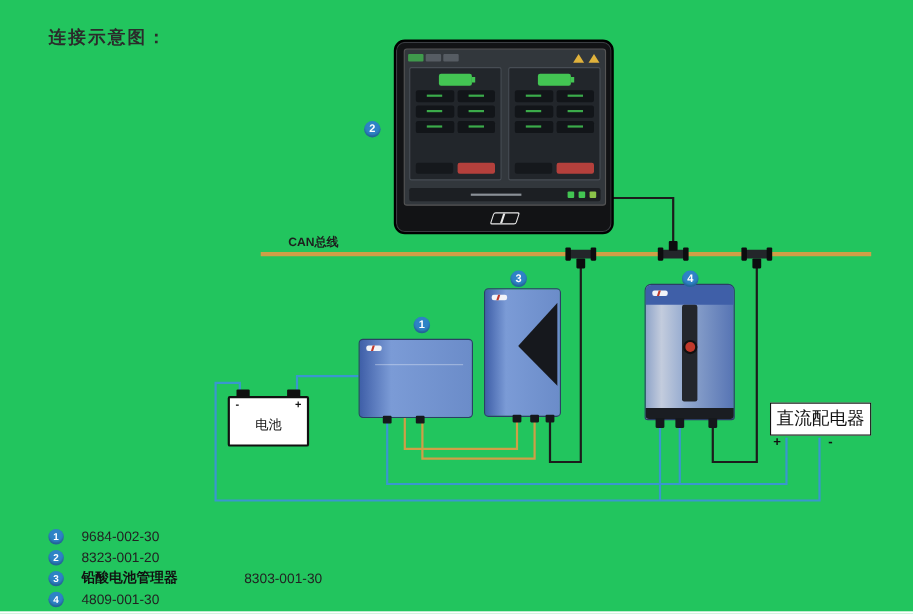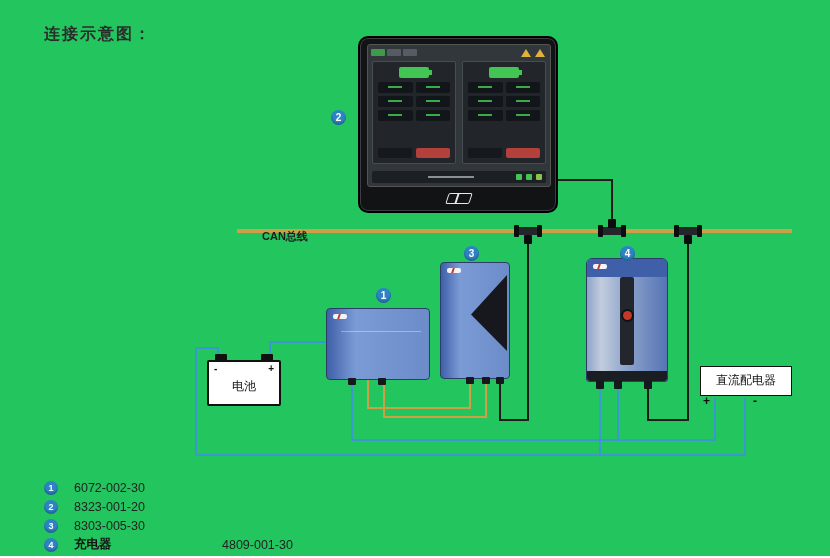--- a/index.html
+++ b/index.html
@@ -14,21 +14,21 @@
            color:#2b2b2b; letter-spacing:2px; }
 
   
   .wiring { position:absolute; left:0; top:0; width:830px; height:558px; z-index:0; }
   .wire { fill:none; stroke-width:2; }
   .wire.can   { stroke:var(--can-orange,#cf9f47); stroke-width:4; }
   .wire.blue  { stroke:var(--wire-blue,#3a97cf); }
   .wire.orange{ stroke:var(--can-orange,#cf9f47); }
   .wire.black { stroke:var(--wire-black,#1c1c1c); }
 
-  .can-label { position:absolute; left:262px; top:213px; font-size:11px; font-weight:bold; color:#1d1d1d; z-index:3;margin-top:16px; }
+  .can-label { position:absolute; left:262px; top:213px; font-size:11px; font-weight:bold; color:#1d1d1d; z-index:3; }
 
   
   .tee { position:absolute; top:221px; width:26px; height:24px; z-index:2; }
   .tee .bar { position:absolute; left:0; top:6px; width:26px; height:8px; background:#23262a; border-radius:2px; }
   .tee .bar::before, .tee .bar::after { content:""; position:absolute; top:-2px; width:5px; height:12px; background:#0c0d0f; border-radius:1px; }
   .tee .bar::before { left:-1px; } .tee .bar::after { right:-1px; }
   .tee .stub { position:absolute; left:9px; width:8px; height:9px; background:#0c0d0f; border-radius:1px; }
   .tee.down .stub { top:14px; } .tee.up .stub { top:-2px; }
 
   
@@ -91,21 +91,21 @@
   .battery { position:absolute; left:207px; top:360px; width:74px; height:46px; background:#fff;
              border:2px solid #111; border-radius:2px; z-index:2; box-sizing:border-box; }
   .battery .term { position:absolute; top:-8px; width:12px; height:7px; background:#111; border-radius:1px; }
   .term.tl { left:6px; } .term.tr { right:6px; }
   .battery .sign { position:absolute; top:1px; font-size:10px; font-weight:bold; color:#111; }
   .sign.sl { left:5px; } .sign.sr { right:5px; }
   .battery .blabel { position:absolute; left:0; right:0; top:16px; text-align:center; font-size:12px; color:#111; }
 
   
   .dcbox { position:absolute; left:700px; top:366px; width:92px; height:30px; background:#fff; border:1.5px solid #111;
-           z-index:2; box-sizing:border-box; text-align:center; line-height:27px; font-size:12px; color:#111; }
+           z-index:2; box-sizing:border-box; text-align:center; line-height:27px; font-size:16px; color:#111; }
   .dc-sign { position:absolute; top:394px; font-size:12px; font-weight:bold; color:#111; z-index:3; }
   .dc-plus { left:703px; } .dc-minus { left:753px; }
 
   
   .legend { position:absolute; left:44px; top:478px; z-index:3; }
   .legend .row { display:flex; align-items:center; height:19px; }
   .legend .lbadge { width:14px; height:14px; border-radius:50%; background:var(--badge-blue,#2e83c6); color:#fff;
                     font-size:9px; font-weight:bold; text-align:center; line-height:14px; margin-right:16px;
                     box-shadow:inset 0 -2px 2px rgba(0,0,0,.25); }
   .legend .lname { width:148px; font-size:12.5px; font-weight:bold; color:#111; }
@@ -240,30 +240,30 @@
   <span class="dc-sign dc-minus">-</span>
 
   <span class="badge" style="left:376px; top:288px;">1</span>
   <span class="badge" style="left:331px; top:110px;">2</span>
   <span class="badge" style="left:464px; top:246px;">3</span>
   <span class="badge" style="left:620px; top:246px;">4</span>
 
   <div class="legend">
     <div class="row">
       <span class="lbadge">1</span>
-      <span class="lpart">6072-002-30</span>
+      <span class="lpart">9684-002-30</span>
     </div>
     <div class="row">
       <span class="lbadge">2</span>
       <span class="lpart">8323-001-20</span>
     </div>
     <div class="row">
       <span class="lbadge">3</span>
-      <span class="lpart">8303-005-30</span>
+      <span class="lname">铅酸电池管理器</span>
+      <span class="lpart">8303-001-30</span>
     </div>
     <div class="row">
       <span class="lbadge">4</span>
-      <span class="lname">充电器</span>
       <span class="lpart">4809-001-30</span>
     </div>
   </div>
 
 </div>
 
 </body></html>

